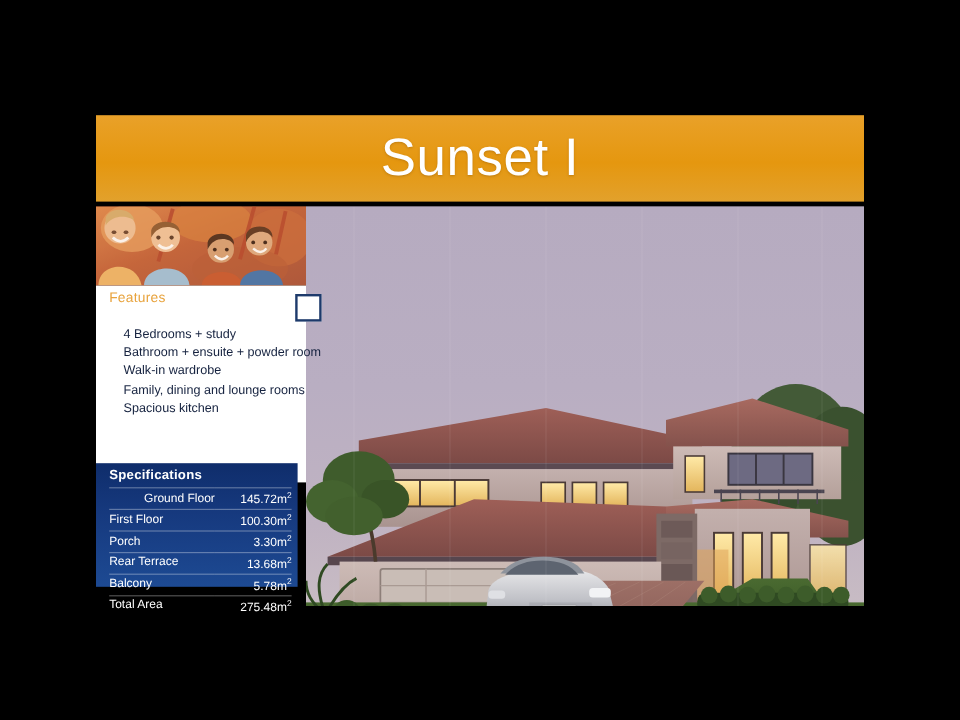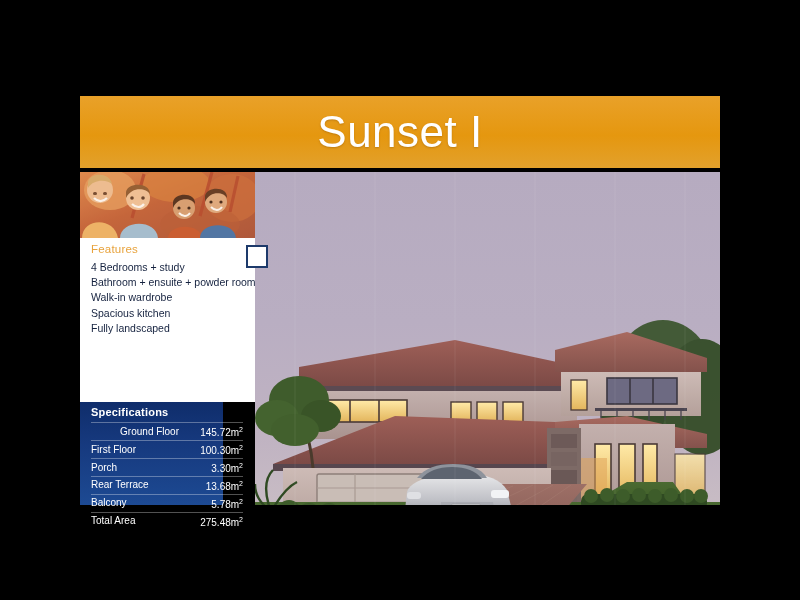--- a/index.html
+++ b/index.html
@@ -39,35 +39,35 @@
   .features{
     position:absolute;left:80px;top:238px;width:175px;height:164px;
     background:#ffffff;
   }
   .features-title{
     position:absolute;left:11px;top:5px;
     color:#e8a33d;font-size:11.5px;font-weight:normal;letter-spacing:.2px;
   }
   .features-list{
     position:absolute;left:11px;top:22px;width:176px;
-    margin:0;padding:0;list-style:none;
+    margin:12px;padding:0;list-style:none;
   }
   .features-list li{
     color:#15223f;font-size:10.5px;line-height:15.2px;white-space:nowrap;
   }
 
   
   .ph-box{
     position:absolute;left:246px;top:245px;width:22px;height:23px;
     background:#ffffff;border:2px solid #1d3a6b;box-sizing:border-box;
   }
 
   
   .specs{
-    position:absolute;left:80px;top:402px;width:143px;height:103px;
+    position:absolute;left:80px;top:386px;width:168px;height:103px;
     background:linear-gradient(180deg,#0f2d6b 0%,#16397e 40%,#1d4a93 100%);
   }
   .specs-title{
     position:absolute;left:11px;top:4px;
     color:#ffffff;font-size:11px;font-weight:bold;letter-spacing:.2px;
   }
   .specs-table{
     position:absolute;left:11px;top:20px;width:152px;
     border-collapse:collapse;
   }
@@ -337,22 +337,22 @@
       <rect x="0" y="0" width="175" height="66" fill="#e08a4e" opacity=".12"></rect>
     </svg>
   </div>
 
   <div class="features">
     <div class="features-title">Features</div>
     <ul class="features-list">
       <li>4 Bedrooms + study</li>
       <li>Bathroom + ensuite + powder room</li>
       <li>Walk-in wardrobe</li>
+      <li>Family, dining and lounge rooms</li>
       <li>Spacious kitchen</li>
-      <li>Fully landscaped</li>
     </ul>
   </div>
 
   <div class="ph-box"></div>
 
   <div class="specs">
     <div class="specs-title">Specifications</div>
     <table class="specs-table">
       <tbody>
         <tr>

